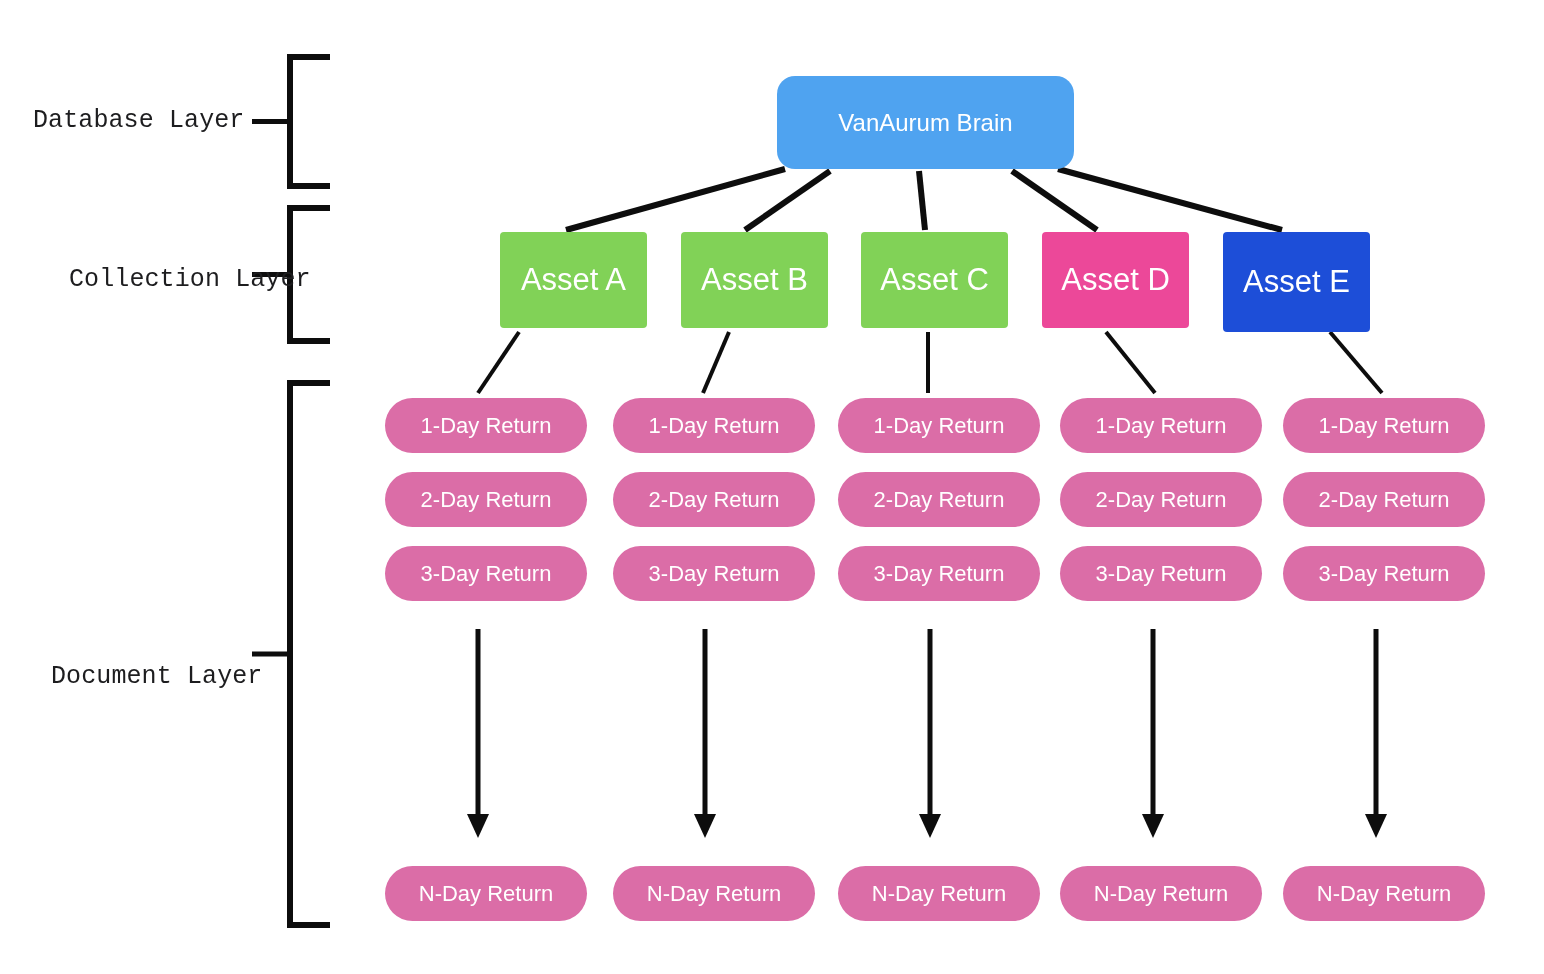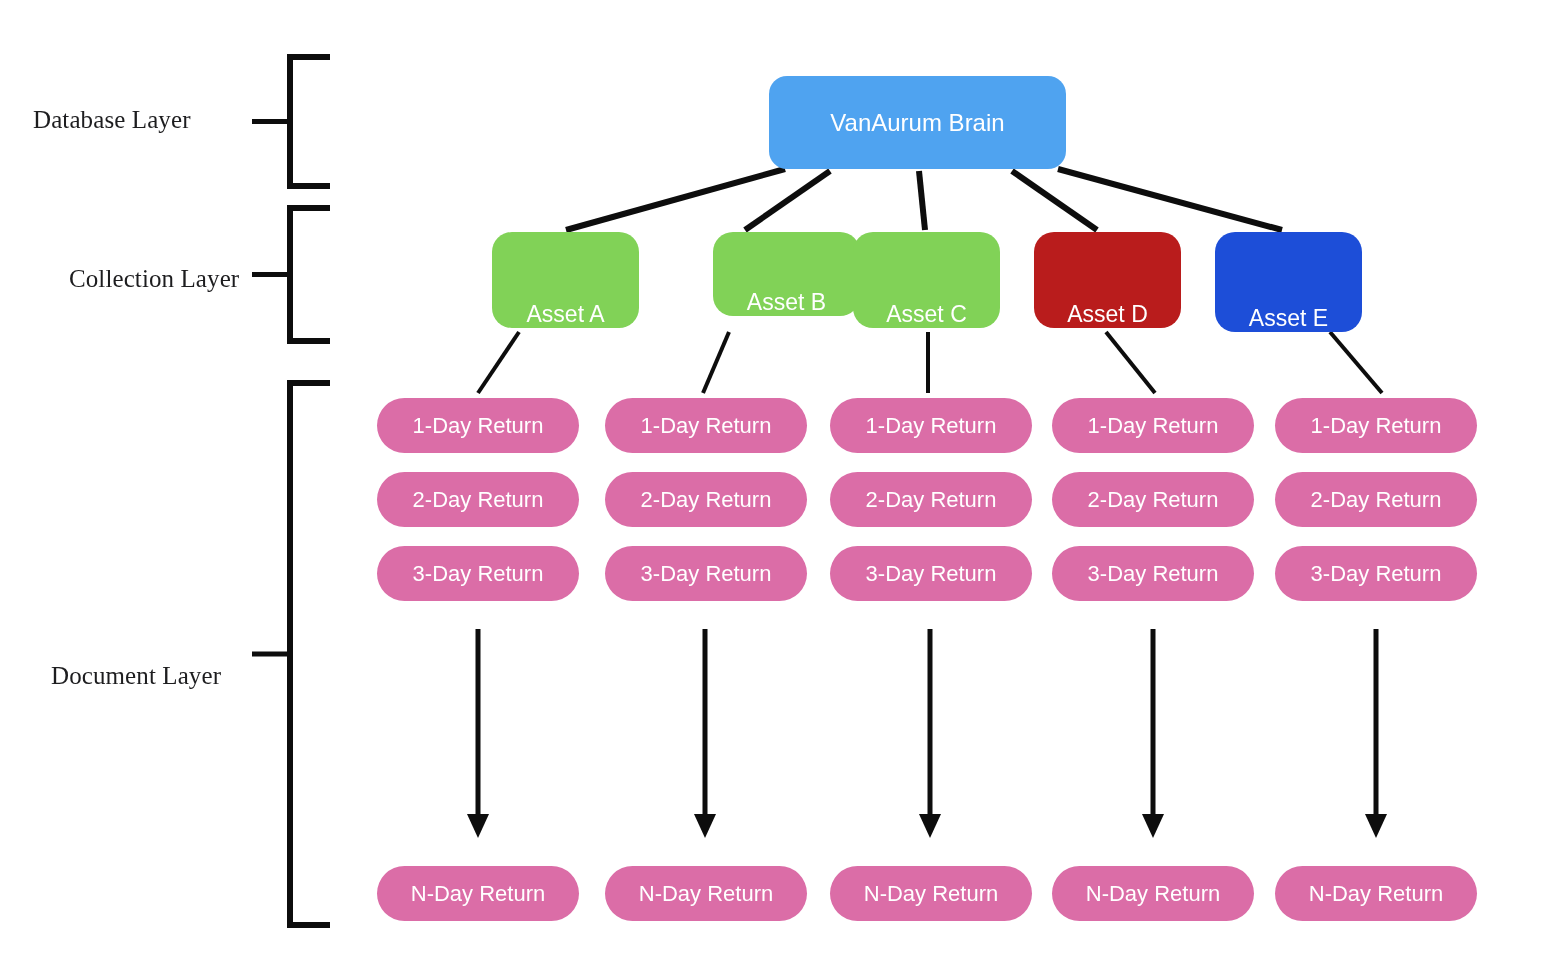--- a/index.html
+++ b/index.html
@@ -24,42 +24,42 @@
     width: 1544px;
     height: 974px;
     pointer-events: none;
   }
   .layer-label {
     position: absolute;
     font-size: 25px;
     color: #1d1d1f;
     white-space: nowrap;
     letter-spacing: 0.1px;
-    font-family: Liberation Serif, serif;
+    font-family: Liberation Mono, monospace;
     text-align: right;
   }
   .node {
     position: absolute;
     display: flex;
     align-items: center;
     justify-content: center;
     color: #ffffff;
     text-align: center;
     box-sizing: border-box;
     white-space: nowrap;
     font-family: "Liberation Sans", sans-serif;
+    margin-left: 8px;
   }
   .node-brain {
     border-radius: 18px;
     font-size: 24px;
   }
   .node-asset {
-    border-radius: 20px;
-    font-size: 23px;
-    align-items: flex-end;
+    border-radius: 4px;
+    font-size: 31px;
   }
   .node-return {
     border-radius: 28px;
     font-size: 22px;
     text-align: center;
   }
 </style>
 </head>
 <body>
 
@@ -105,27 +105,27 @@
       <div class="layer-label" style="left: 33px; top: 265px; margin-left: 36px;">Collection Layer</div>
       <div class="layer-label" style="left: 51px; top: 662px;">Document Layer</div>
     </div>
   <div id="nodes-host">
       <div class="node node-brain" style="left: 769px; top: 76px; width: 297px; height: 93px; background: rgb(79, 163, 240);">
         <span>VanAurum Brain</span>
       </div>
       <div class="node node-asset" style="left: 492px; top: 232px; width: 147px; height: 96px; background: rgb(129, 210, 87);">
         <span>Asset A</span>
       </div>
-      <div class="node node-asset" style="left: 713px; top: 232px; width: 147px; height: 84px; background: rgb(129, 210, 87);">
+      <div class="node node-asset" style="left: 673px; top: 232px; width: 147px; height: 96px; background: rgb(129, 210, 87);">
         <span>Asset B</span>
       </div>
       <div class="node node-asset" style="left: 853px; top: 232px; width: 147px; height: 96px; background: rgb(129, 210, 87);">
         <span>Asset C</span>
       </div>
-      <div class="node node-asset" style="left: 1034px; top: 232px; width: 147px; height: 96px; background: #b91c1c;">
+      <div class="node node-asset" style="left: 1034px; top: 232px; width: 147px; height: 96px; background: #ec4899;">
         <span>Asset D</span>
       </div>
       <div class="node node-asset" style="left: 1215px; top: 232px; width: 147px; height: 100px; background: #1d4ed8;">
         <span>Asset E</span>
       </div>
       <div class="node node-return" style="left: 377px; top: 398px; width: 202px; height: 55px; background: rgb(219, 109, 167);">
         <span>1-Day Return</span>
       </div>
       <div class="node node-return" style="left: 377px; top: 472px; width: 202px; height: 55px; background: rgb(219, 109, 167);">
         <span>2-Day Return</span>

